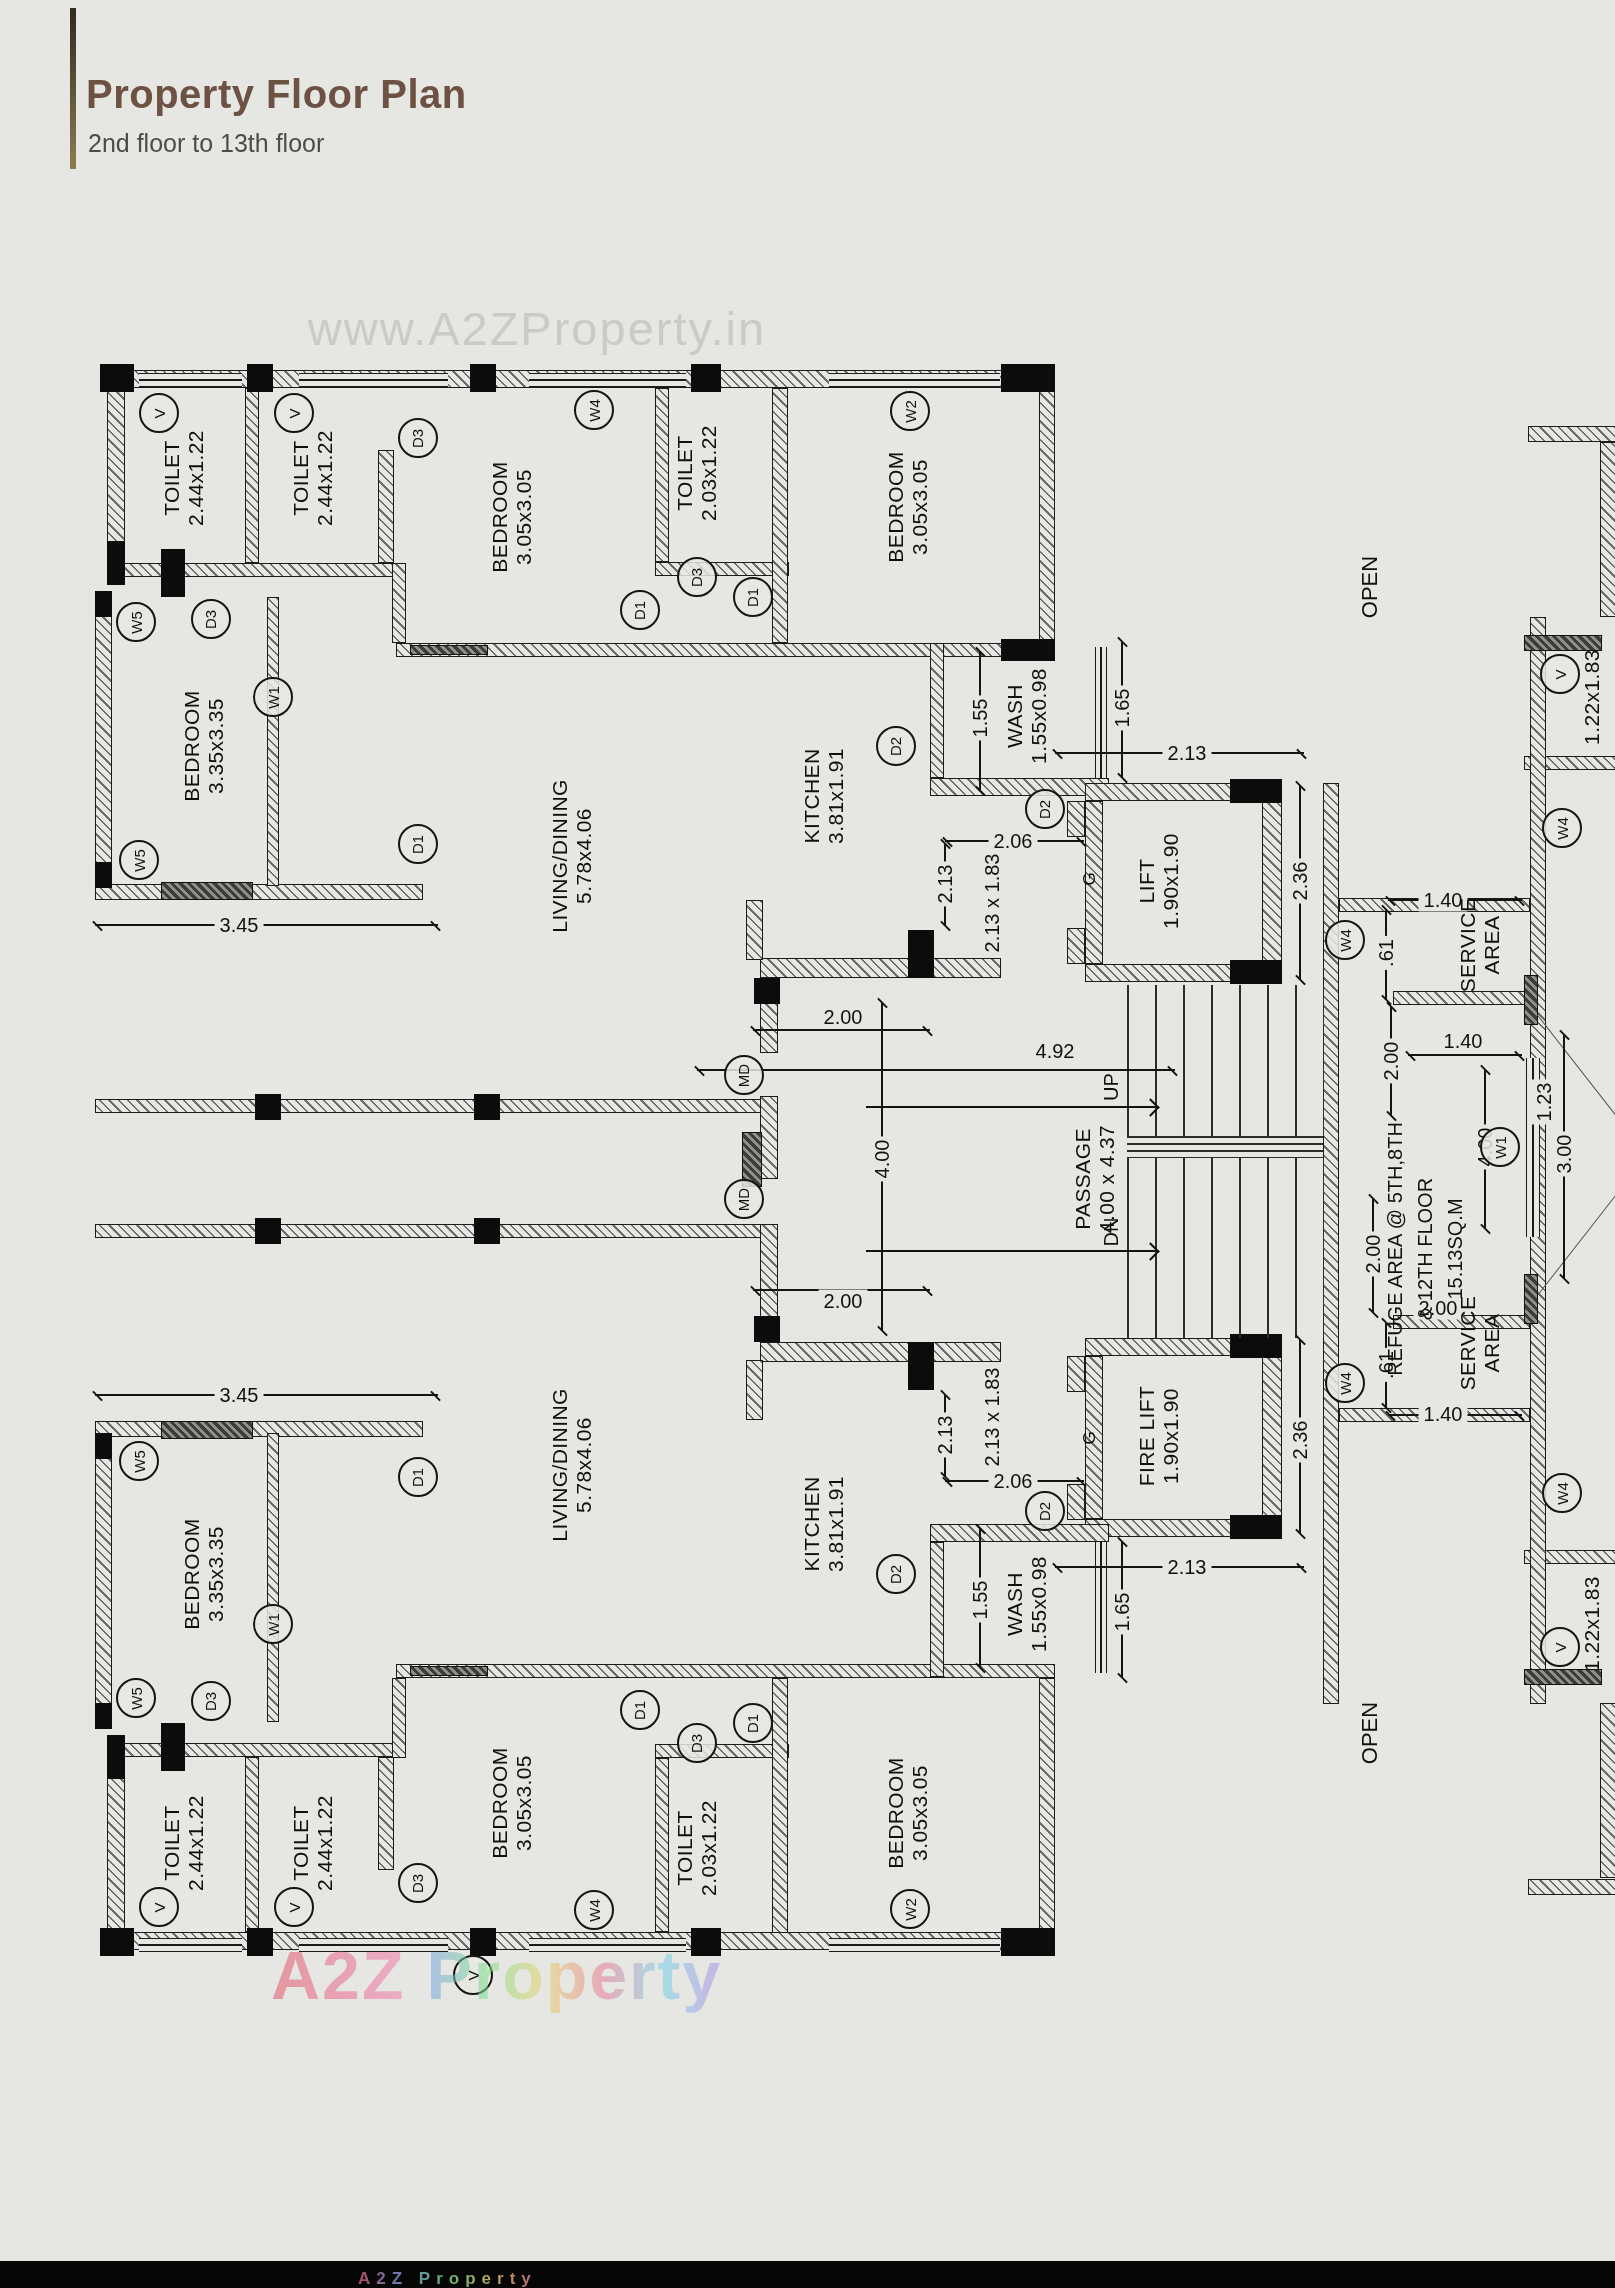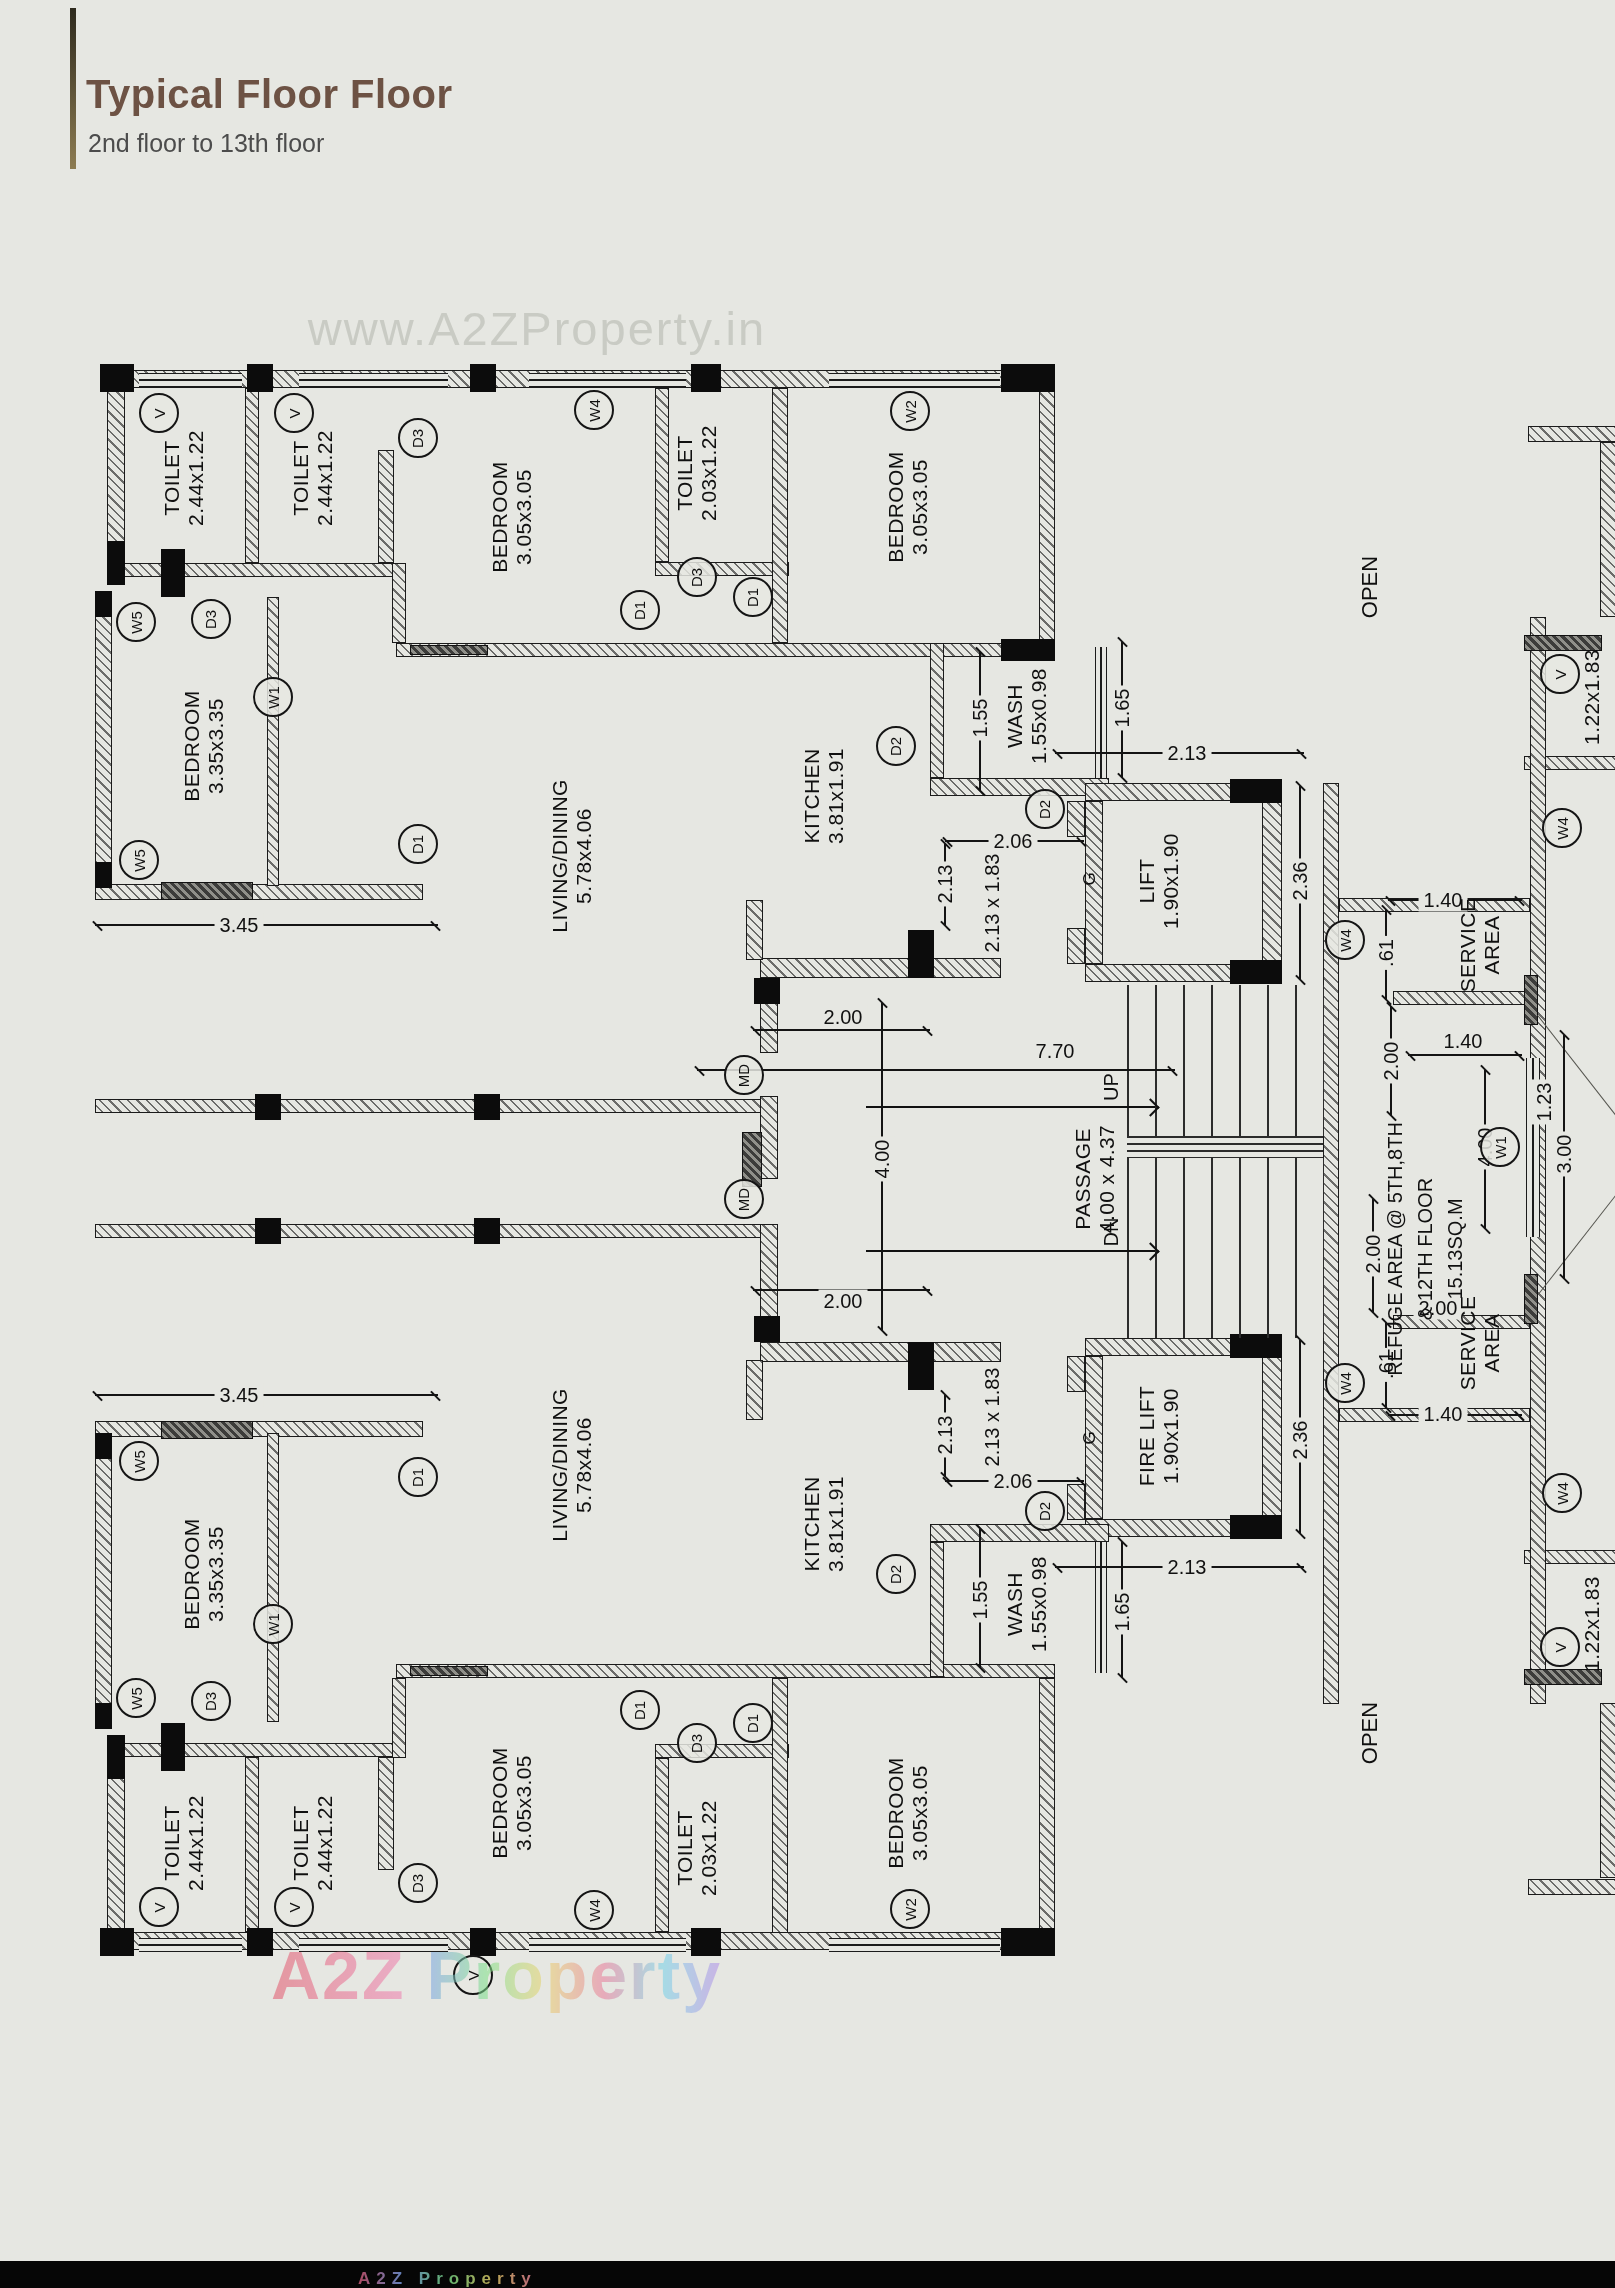--- a/index.html
+++ b/index.html
@@ -55,21 +55,21 @@
   .wm2 .prop{background:linear-gradient(90deg,#7aa0e8,#7ce08a,#e8d26a,#e87a9a,#74d2e8,#b48ae8);
       -webkit-background-clip:text;background-clip:text;color:transparent}
   .foot{position:absolute;left:0;top:2261px;width:1616px;height:28px;background:#060606;overflow:hidden}
   .foot span{position:absolute;left:358px;top:8px;font-size:17px;font-weight:bold;letter-spacing:6px;opacity:.8;
       background:linear-gradient(90deg,#d85c7a,#7aa0e8,#7ce08a,#e8d26a,#e87a9a);-webkit-background-clip:text;background-clip:text;color:transparent}
 </style>
 </head>
 <body>
 
 <div class="bar"></div>
-<div class="title">Typical Floor Floor</div>
+<div class="title">Property Floor Plan</div>
 <div class="subtitle">2nd floor to 13th floor</div>
 <div class="wm1">www.A2ZProperty.in</div>
 
 <div class="w" style="left:107px;top:370px;width:947px;height:18px"></div>
 <div class="w" style="left:107px;top:563px;width:289px;height:14px"></div>
 <div class="w" style="left:95px;top:884px;width:328px;height:16px"></div>
 <div class="w" style="left:396px;top:643px;width:659px;height:14px"></div>
 <div class="w" style="left:655px;top:562px;width:134px;height:14px"></div>
 <div class="w" style="left:930px;top:778px;width:179px;height:18px"></div>
 <div class="w" style="left:760px;top:958px;width:241px;height:20px"></div>
@@ -224,21 +224,21 @@
 <div class="lv" style="left:944px;top:1395px;height:82px"></div>
 <div class="lv" style="left:979px;top:1529px;height:139px"></div>
 <div class="lv" style="left:1121px;top:1542px;height:136px"></div>
 <div class="lv" style="left:1299px;top:1340px;height:194px"></div>
 <div class="lv" style="left:1484px;top:1070px;height:159px"></div>
 
 <div class="dh" style="left:239px;top:925px">3.45</div>
 <div class="dh" style="left:1187px;top:753px">2.13</div>
 <div class="dh" style="left:1013px;top:841px">2.06</div>
 <div class="dh" style="left:1443px;top:900px">1.40</div>
-<div class="dh" style="left:1055px;top:1051px">7.70</div>
+<div class="dh" style="left:1055px;top:1051px">4.92</div>
 <div class="dh" style="left:843px;top:1017px">2.00</div>
 <div class="dh" style="left:1463px;top:1041px">1.40</div>
 <div class="dh" style="left:1438px;top:1308px">2.00</div>
 <div class="dh" style="left:843px;top:1301px">2.00</div>
 <div class="dh" style="left:1013px;top:1481px">2.06</div>
 <div class="dh" style="left:1187px;top:1567px">2.13</div>
 <div class="dh" style="left:1443px;top:1414px">1.40</div>
 <div class="dh" style="left:239px;top:1395px">3.45</div>
 
 <div class="dl" style="left:980px;top:718px">1.55</div>

